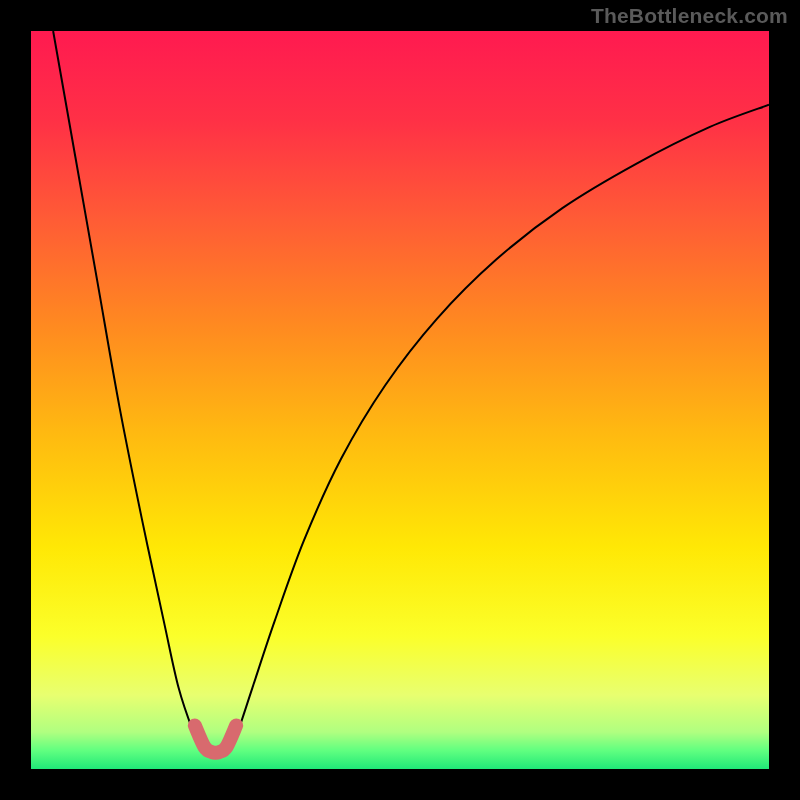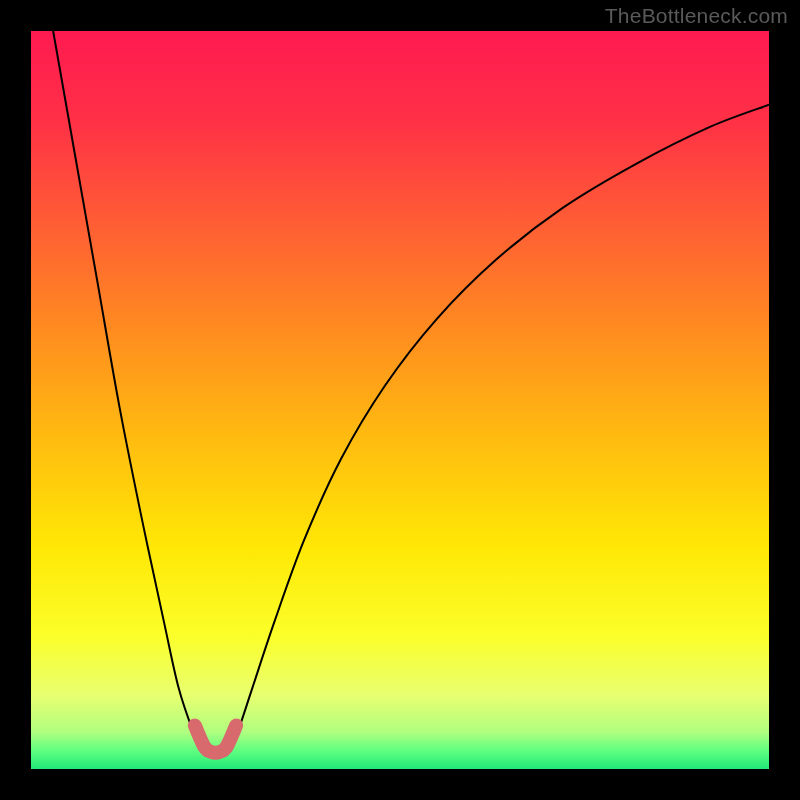--- a/index.html
+++ b/index.html
@@ -18,21 +18,21 @@
     width: 800px;
     height: 800px;
     background: #000;
   }
   .watermark {
     position: absolute;
     top: 4px;
     right: 12px;
     color: #5a5a5a;
     font-size: 21px;
-    font-weight: 400;
+    font-weight: 700;
     letter-spacing: 0.2px;
     z-index: 20;
   }
   .plot {
     position: absolute;
     top: 31px;
     left: 31px;
     width: 738px;
     height: 738px;
     overflow: hidden;

